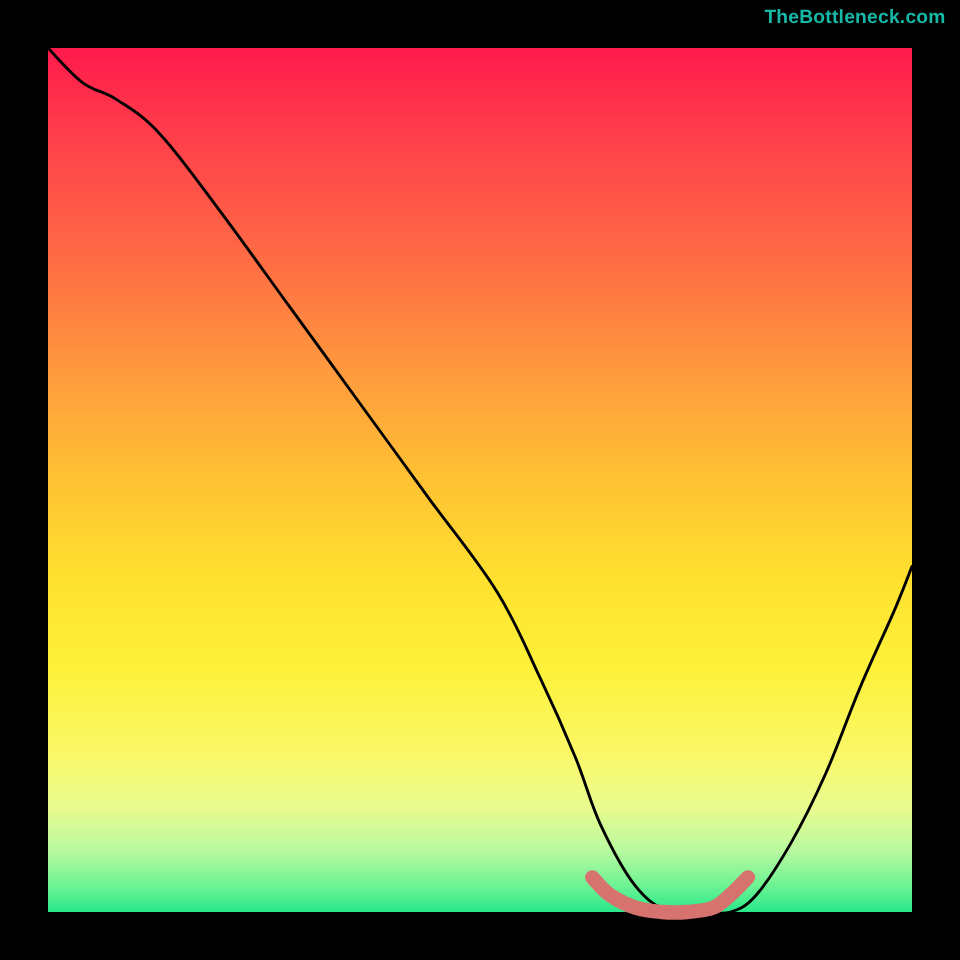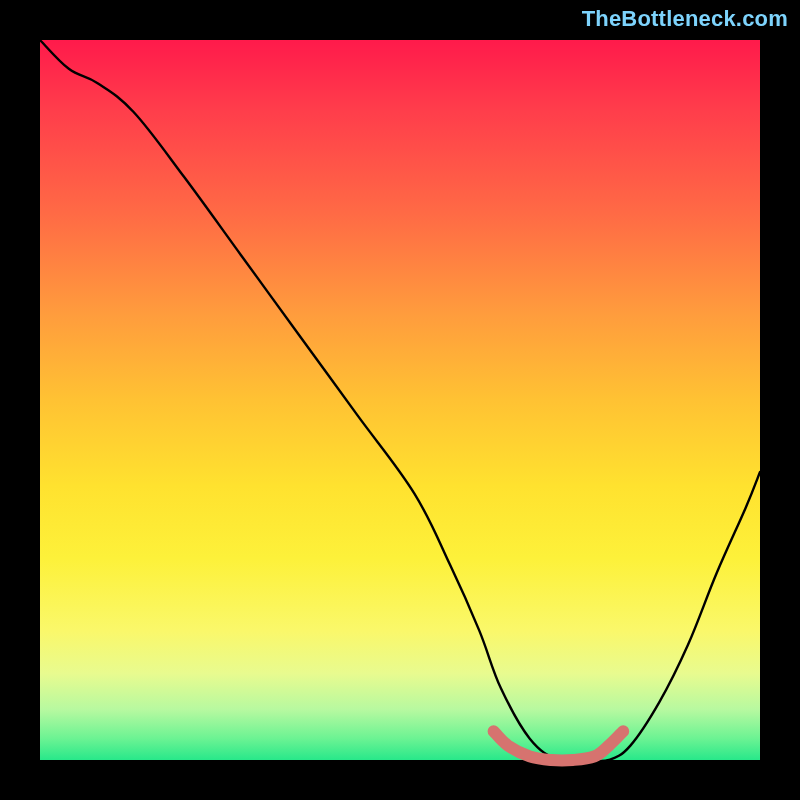--- a/index.html
+++ b/index.html
@@ -36,22 +36,22 @@
       #e8fb8f 88%,
       #b7f9a0 93%,
       #6cf393 97%,
       #28e88a 100%
     );
   }
   .watermark {
     position: absolute;
     top: 6px;
     right: 12px;
-    color: #7dd3fc;
-    font-size: 22px;
+    color: #14b8a6;
+    font-size: 16px;
     font-weight: 600;
     letter-spacing: 0.2px;
   }
   svg.curve {
     position: absolute;
     left: 0;
     top: 0;
     width: 720px;
     height: 720px;
     overflow: visible;

